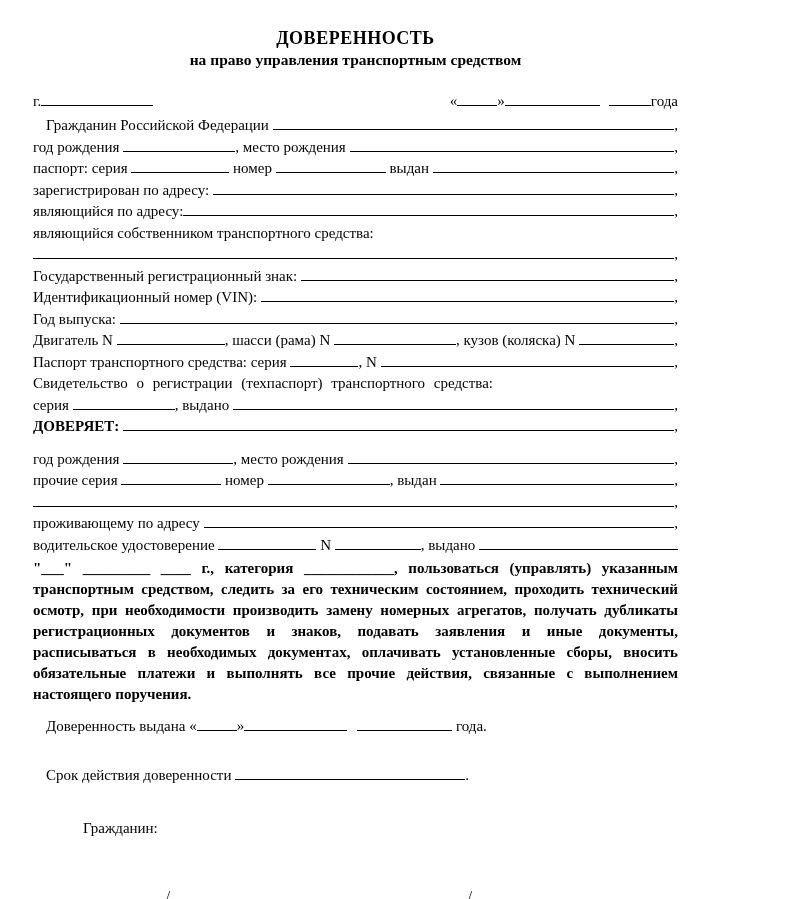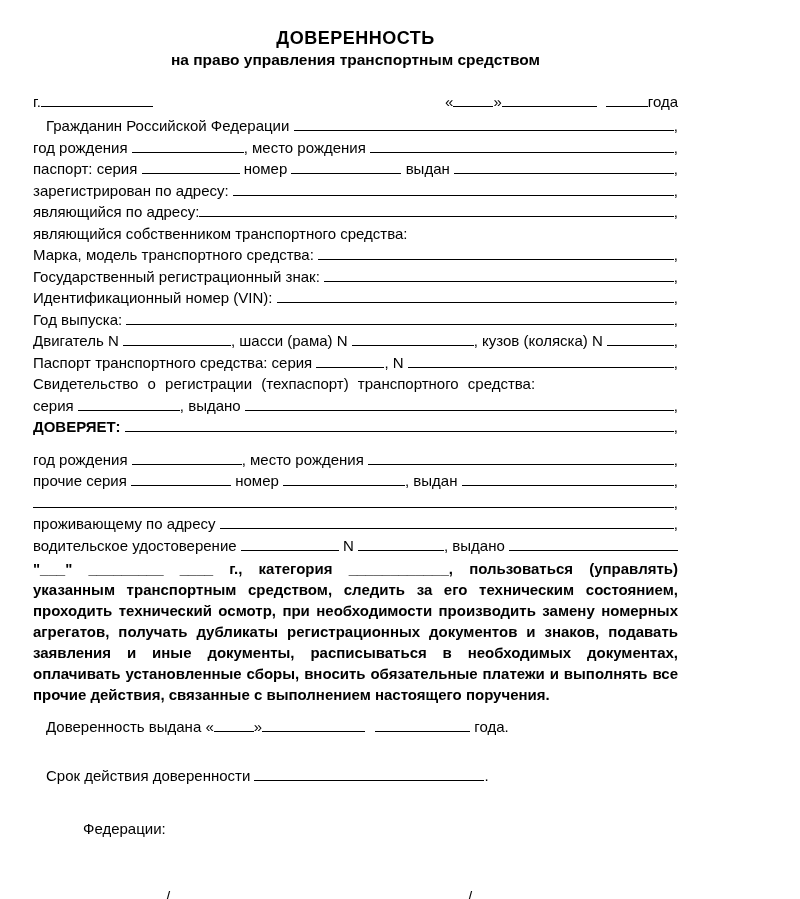--- a/index.html
+++ b/index.html
@@ -1,20 +1,20 @@
 <!DOCTYPE html>
 <html lang="ru"><head>
 <meta charset="utf-8">
 <style>
   html, body { margin: 0; padding: 0; background: #ffffff; }
   .page {
     width: 708px; height: 899px; box-sizing: border-box;
     padding: 28px 30px 0 33px;
     background: #fff; color: #000;
-    font-family: Liberation Sans, sans-serif;
+    font-family: Liberation Serif, serif;
     font-size: 15px;
     overflow: hidden;
   }
   .doc-title { margin: 0; text-align: center; font-size: 18px; font-weight: bold; letter-spacing: .5px; }
   .doc-subtitle { margin: 2px 0 0 0; text-align: center; font-size: 15.5px; font-weight: bold; }
 
   .header-row { display: flex; justify-content: space-between; align-items: baseline; margin-top: 24px; }
   .hgroup { display: flex; align-items: baseline; }
 
   .line { display: flex; align-items: baseline; height: 21.5px; }
@@ -101,21 +101,20 @@
     </div>
     <div class="line">
       <span>являющийся по адресу:</span>
       <span class="blank fill"></span>
       <span>,</span>
     </div>
     <div class="line">
       <span>являющийся собственником транспортного средства:</span>
     </div>
     <div class="line">
-      <span>Марка, модель транспортного средства: </span>
       <span class="blank fill"></span>
       <span>,</span>
     </div>
     <div class="line">
       <span>Государственный регистрационный знак: </span>
       <span class="blank fill"></span>
       <span>,</span>
     </div>
     <div class="line">
       <span>Идентификационный номер (VIN): </span>
@@ -209,21 +208,21 @@
     <span> года.</span>
   </div>
 
   <div class="line indent1 validity-line">
     <span>Срок действия доверенности </span>
     <span class="blank" style="width:230px"></span>
     <span>.</span>
   </div>
 
   <div class="line grantor-line">
-    <span>Федерации:</span>
+    <span>Гражданин:</span>
   </div>
 
   <div class="sig-row">
     <div class="sig-col" style="width:140px">
       <div class="sig-line">
         <span class="blank" style="width:118px"></span>
         <span>/</span>
       </div>
 
     </div>

